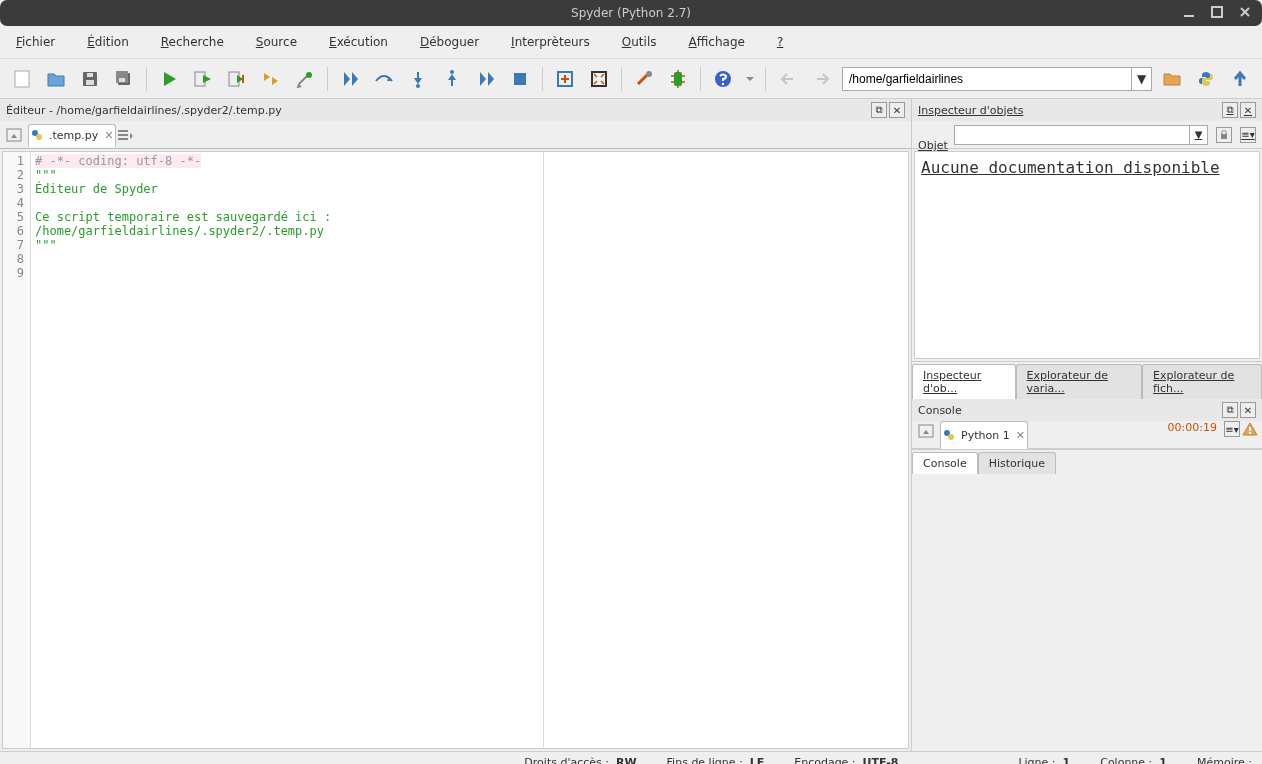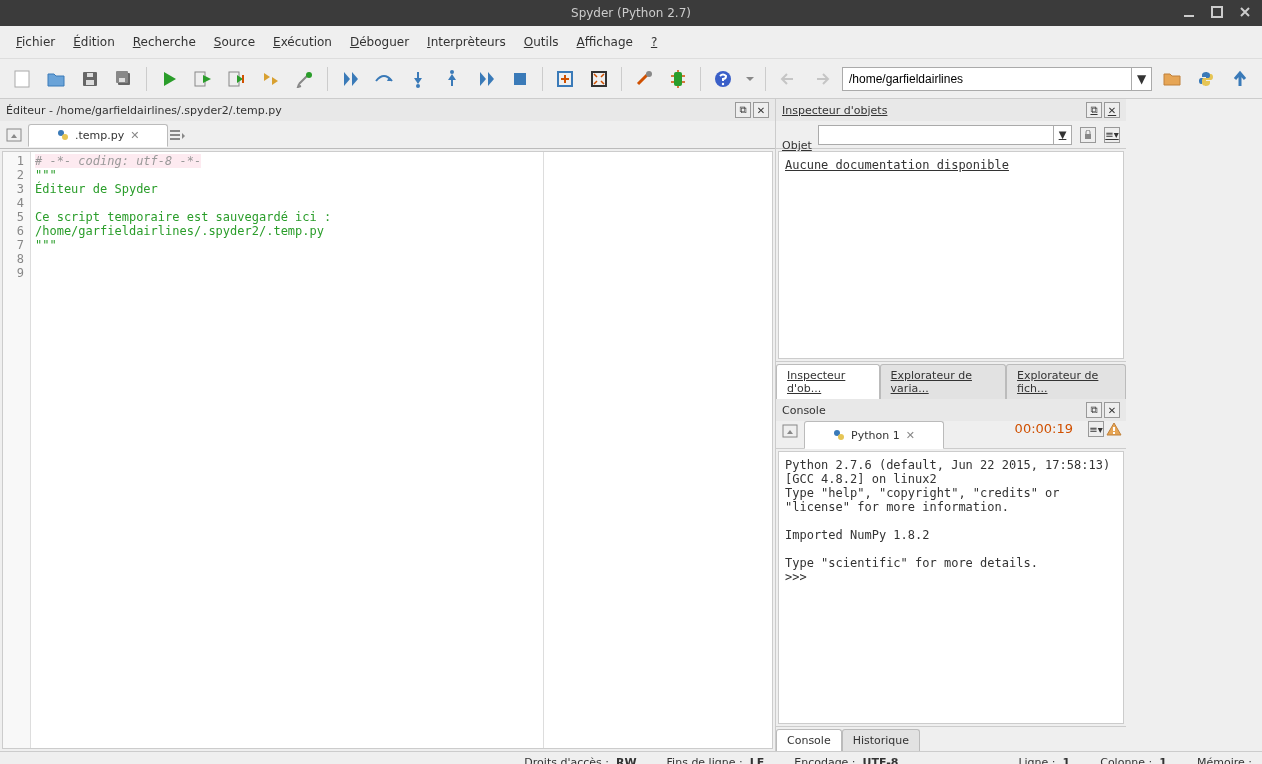--- a/index.html
+++ b/index.html
@@ -1,59 +1,59 @@
 <!DOCTYPE html>
 <html><head>
 <meta charset="utf-8">
 <style>
 * { box-sizing: border-box; margin: 0; padding: 0; }
 body { font-family: "DejaVu Sans", "Liberation Sans", sans-serif; font-size: 12px; background: #efefef; width: 1262px; height: 764px; overflow: hidden; color: #333; }
-.titlebar { height: 26px; background: #3b3b3b; color: #ddd; display: flex; align-items: center; justify-content: center; position: relative; }
+.titlebar { height: 26px; background: #3b3b3b; color: #ddd; display: flex; align-items: center; justify-content: center; position: relative; border-radius: 7px; }
 .titlebar .title { font-size: 12px; color: #ccc; }
 .winbtns { position: absolute; right: 8px; top: 3px; display: flex; gap: 10px; }
 .winbtn { width: 18px; height: 18px; display: flex; align-items: center; justify-content: center; color: #ddd; cursor: pointer; }
-.menubar { height: 24px; background: #efefef; display: flex; align-items: center; padding: 16px 8px; gap: 2px; border-bottom: 1px solid #ddd; }
+.menubar { height: 24px; background: #efefef; display: flex; align-items: center; padding: 16px 8px; gap: 16px; border-bottom: 1px solid #ddd; }
 .menuitem { padding: 3px 8px; cursor: pointer; }
 .menuitem .ul { text-decoration: underline; }
 .toolbar { height: 40px; background: #efefef; display: flex; align-items: center; padding: 0 8px; gap: 6px; border-bottom: 1px solid #ccc; }
 .tbtn { width: 28px; height: 28px; display: flex; align-items: center; justify-content: center; background: transparent; border: none; cursor: pointer; font-size: 16px; }
 .tsep { width: 1px; height: 24px; background: #ccc; margin: 0 2px; }
 .pathbox { flex: 1; display: flex; align-items: center; border: 1px solid #aaa; background: #fff; height: 24px; }
 .pathbox input { flex: 1; border: none; padding: 0 6px; font-size: 12px; outline: none; }
 .pathbox .dd { width: 20px; border-left: 1px solid #aaa; text-align: center; line-height: 22px; cursor: pointer; }
 .mainarea { display: flex; height: calc(764px - 26px - 24px - 40px - 22px); }
-.leftpane { width: 776px; display: flex; flex-direction: column; border-right: 1px solid #ccc; }
+.leftpane { width: 912px; display: flex; flex-direction: column; border-right: 1px solid #ccc; }
 .rightpane { width: 350px; display: flex; flex-direction: column; }
 .panehdr { height: 22px; background: #e8e8e8; display: flex; align-items: center; padding: 0 6px; font-size: 11px; }
 .panehdr .spacer { flex: 1; }
 .smicon { width: 16px; height: 16px; display: flex; align-items: center; justify-content: center; cursor: pointer; margin-left: 2px; font-size: 10px; border: 1px solid #999; background: #eee; }
 .tabbar { height: 28px; display: flex; align-items: center; padding: 0 4px; background: #efefef; border-bottom: 1px solid #bbb; }
-.tab { display: flex; align-items: center; gap: 6px; padding: 4px 28px; background: #fff; border: 1px solid #bbb; border-bottom: 1px solid #fff; border-radius: 3px 3px 0 0; margin-bottom: -1px; font-size: 11px; }
+.tab { display: flex; align-items: center; gap: 6px; padding: 4px 2px; background: #fff; border: 1px solid #bbb; border-bottom: 1px solid #fff; border-radius: 3px 3px 0 0; margin-bottom: -1px; font-size: 11px; }
 .tab .closex { color: #888; cursor: pointer; font-weight: bold; }
 .tabicon { width: 20px; height: 20px; margin-right: 4px; cursor: pointer; display: flex; align-items: center; justify-content: center; }
 .editor { flex: 1; display: flex; background: #fff; font-family: "DejaVu Sans Mono", monospace; font-size: 12px; border: 1px solid #ccc; margin: 2px; }
 .gutter { width: 28px; background: #f8f8f8; border-right: 1px solid #ddd; text-align: right; padding: 2px 6px 0 0; color: #888; line-height: 14px; }
 .code { flex: 1; padding: 2px 4px; line-height: 14px; white-space: pre; position: relative; }
 .hl { background: #fdeaf0; }
-.c-comment { color: #999; font-style: italic; }
+.c-comment { color: #999; }
 .c-string { color: #2a9d2a; }
 .code-split { position: absolute; left: 512px; top: 0; bottom: 0; width: 1px; background: #ddd; }
 .objrow { height: 28px; display: flex; align-items: center; padding: 0 6px; border-bottom: 1px solid #ccc; gap: 6px; }
 .objrow label { font-size: 11px; margin-top: 22px; }
 .objrow .combo { flex: 1; display: flex; border: 1px solid #aaa; background: #fff; height: 20px; }
 .objrow .combo input { flex: 1; border: none; outline: none; padding: 0 4px; }
 .objrow .combo .dd { width: 18px; border-left: 1px solid #aaa; text-align: center; line-height: 18px; cursor: pointer; font-size: 10px; }
-.docpanel { flex: 1; background: #fff; border: 1px solid #ccc; margin: 2px; padding: 6px; font-family: "DejaVu Sans Mono", monospace; font-size: 12px; }
+.docpanel { flex: 1; background: #fff; border: 1px solid #ccc; margin: 2px; padding: 6px; font-family: "DejaVu Sans Mono", monospace; font-size: 16px; }
 .bottomtabs { display: flex; border-top: 1px solid #ccc; background: #efefef; }
 .btab { padding: 4px 10px; font-size: 11px; border: 1px solid #bbb; border-bottom: none; background: #e2e2e2; margin-top: 2px; border-radius: 3px 3px 0 0; cursor: pointer; }
 .btab.active { background: #fff; }
 .console { flex: 1; background: #fff; border: 1px solid #ccc; margin: 2px; padding: 6px; font-family: "DejaVu Sans Mono", monospace; font-size: 12px; white-space: pre-wrap; line-height: 14px; }
 .consolehdr { height: 28px; display: flex; padding: 0 4px; border-bottom: 1px solid #ccc; }
 .consolehdr .spacer { flex: 1; }
-.timer { color: #d05000; font-size: 13px; margin-right: 13px; }
+.timer { color: #d05000; font-size: 11px; margin-right: 5px; }
 .statusbar { height: 22px; background: #efefef; border-top: 1px solid #ccc; display: flex; align-items: center; padding: 0 10px; font-size: 11px; gap: 30px; justify-content: center; }
 .statusbar .spacer { flex: 1; }
 .statusbar b { font-weight: bold; }
 .rightpane > .section { display: flex; flex-direction: column; }
 .inspector-section { height: 300px; text-decoration: underline; }
 .console-section { flex: 1; }
 svg { display: block; }
 </style>
 </head>
 <body>
@@ -365,28 +365,20 @@
         <span class="timer">00:00:19</span>
         <span class="smicon">≡▾</span>
         <span class="smicon" style="border:none;background:none">
             <svg width="16" height="14">
               <path d="M8 1 L15 13 L1 13 Z" fill="#e6a555" stroke="#c0803a"></path>
               <rect x="7" y="5" width="2" height="4" fill="#fff"></rect>
               <rect x="7" y="10" width="2" height="2" fill="#fff"></rect>
             </svg>
           </span>
       </div>
-      <div class="console">Python 2.7.6 (default, Jun 22 2015, 17:58:13)
-[GCC 4.8.2] on linux2
-Type "help", "copyright", "credits" or "license" for more information.
-
-Imported NumPy 1.8.2
-
-Type "scientific" for more details.
-&gt;&gt;&gt; </div>
       <div class="bottomtabs">
         <div class="btab active">Console</div>
         <div class="btab">Historique</div>
       </div>
     </div>
   </div>
 </div>
 
 <div class="statusbar">
   <span class="spacer"></span>

